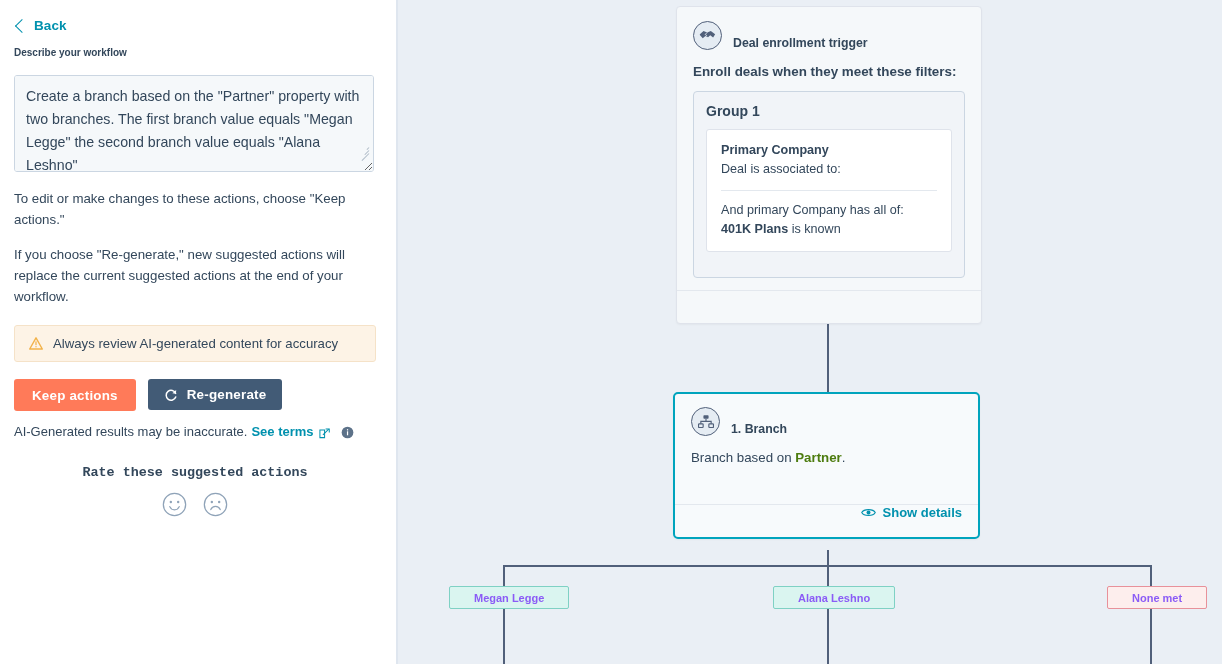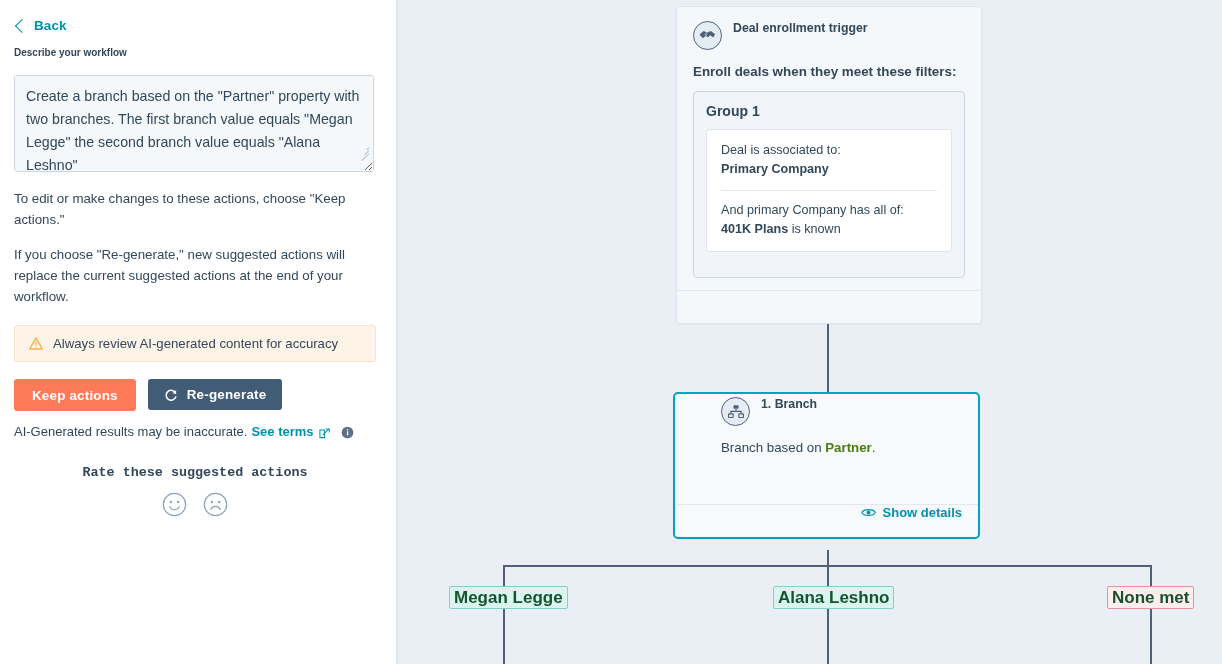--- a/index.html
+++ b/index.html
@@ -222,21 +222,21 @@
     box-shadow: 0 1px 2px rgba(0,0,0,0.04);
   }
   .node-trigger {
     left: 280px;
     top: 6px;
     width: 306px;
   }
   .node-body { padding: 14px 16px 12px 16px; }
   .node-head {
     display: flex;
-    align-items: flex-start;
+    align-items: flex-end;
     gap: 11px;
     margin-bottom: 14px;
   }
   .node-icon-circle {
     width: 27px; height: 27px;
     border-radius: 50%;
     background: #e5ecf3;
     border: 1.5px solid #51607a;
     display: flex;
     align-items: center;
@@ -306,42 +306,41 @@
 
   .node-branch {
     left: 277px;
     top: 392px;
     width: 307px;
     background: #f7fafc;
     border: 2px solid #00a4bd;
     border-radius: 5px;
   }
   .branch-body {
-    padding: 3px 16px 0 16px;
+    padding: 13px 16px 0 16px;
     height: 110px;
     box-sizing: border-box;
-    margin-left: 30px;
   }
   .branch-desc {
     font-size: 13.3px;
     color: #33475b;
   }
   .branch-prop { color: #4d7c0f; font-weight: bold; }
 
   .chip {
     position: absolute;
     box-sizing: border-box;
     height: 23px;
     display: flex;
     align-items: center;
     justify-content: center;
-    padding: 0 4px;
-    font-size: 17px;
-    font-weight: bold;
-    color: #14532d;
+    padding: 0 24px;
+    font-size: 11px;
+    font-weight: bold;
+    color: #8b5cf6;
     border-radius: 2px;
     white-space: nowrap;
     cursor: pointer;
   }
   .chip-pass {
     background: #daf5f0;
     border: 1px solid #7fd1c4;
   }
   .chip-none {
     background: #fdeeed;
@@ -444,22 +443,22 @@
               <path d="M1 6.6 L5.3 2.6 L9.6 4.4 L13.9 2.6 L19 6.6 L16.6 10.4 L13.2 7.8 L10.6 10.2 L7.6 8.6 L4.4 11.2 L1 7.4 Z" fill="#51607a"></path>
               <path d="M9.6 4.4 L7.3 6.8 L9.6 8.4" fill="none" stroke="#e5ecf3" stroke-width="1"></path>
             </svg>
           </span>
           <span class="node-title">Deal enrollment trigger</span>
         </div>
         <div class="node-subtitle">Enroll deals when they meet these filters:</div>
         <div class="group-box">
           <div class="group-title">Group 1</div>
           <div class="filter-card">
+            <div class="filter-line bold">Primary Company</div>
             <div class="filter-line">Deal is associated to:</div>
-            <div class="filter-line bold">Primary Company</div>
             <div class="filter-sep"></div>
             <div class="filter-line">And primary Company has all of:</div>
             <div class="filter-line">
               <span class="filter-strong">401K Plans</span><span> is known</span>
             </div>
           </div>
         </div>
       </div>
       <div class="node-footer"></div>
     </div>

